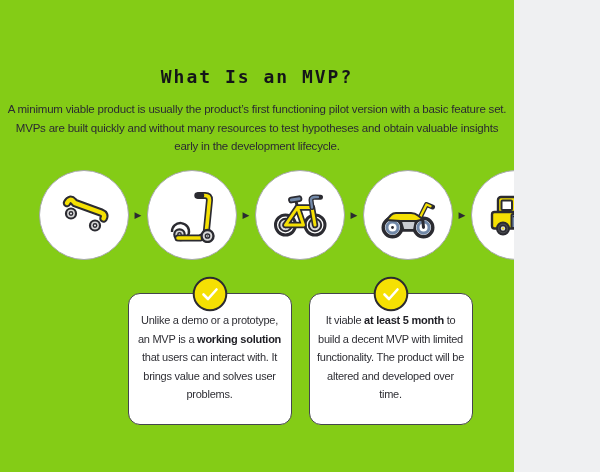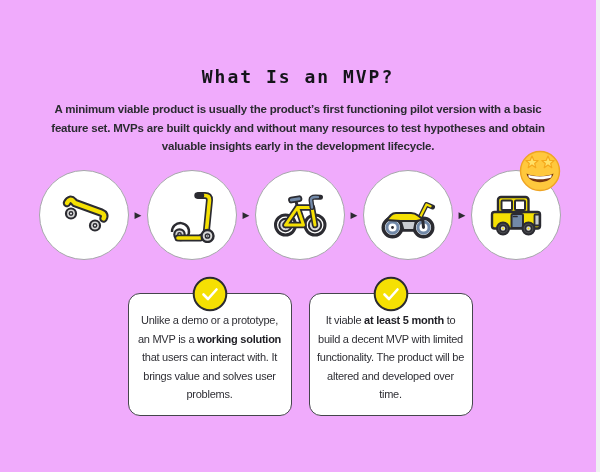--- a/index.html
+++ b/index.html
@@ -3,36 +3,36 @@
 <meta charset="utf-8">
 <style>
   html, body { margin: 0; padding: 0; }
   body {
     width: 600px; height: 472px;
     font-family: "Liberation Sans", sans-serif;
     background: #EFF0F2;
   }
   .canvas {
     position: relative;
-    width: 596px; height: 472px;
-    background: #f0abfc;
+    width: 514px; height: 472px;
+    background: #84cc16;
     overflow: hidden;
   }
   .title {
     position: absolute; top: 66px; left: 0; width: 100%;
     margin: 0; text-align: center;
     font-family: "DejaVu Sans Mono", monospace;
     font-weight: 700; font-size: 18px; letter-spacing: 2px;
     color: #141419;
   }
   .desc {
     position: absolute; top: 100px; left: 50%;
     width: 505px; transform: translateX(-50%);
     margin: 0; text-align: center;
-    font-size: 11.5px; font-weight: 700; letter-spacing: -0.2px;
+    font-size: 11.5px; font-weight: 400; letter-spacing: -0.2px;
     line-height: 18.5px; color: #2B2B31;
   }
   .stages {
     position: absolute; top: 170px; left: 39px;
     display: flex; align-items: center;
   }
   .stage-circle {
     width: 90px; height: 90px; border-radius: 50%;
     background: #FFFFFF; border: 1px solid #A6A8AB;
     box-sizing: border-box;
@@ -50,21 +50,21 @@
   }
   .cards {
     position: absolute; top: 293px; left: 0; width: 600px;
     display: flex; justify-content: center; gap: 17px;
   }
   .card {
     position: relative;
     width: 164px; min-height: 97px; box-sizing: border-box;
     background: #FFFFFF;
     border: 1.4px solid #45454C; border-radius: 12px;
-    padding: 17px 6px 11px 6px;
+    padding: 17px 6px 20px 6px;
   }
   .check {
     position: absolute; top: -18px; left: calc(50% - 18px);
     width: 36px; height: 36px;
   }
   .card-text {
     margin: 0; text-align: center;
     font-size: 11px; letter-spacing: -0.25px;
     line-height: 18.5px; color: #2F2F35;
   }

